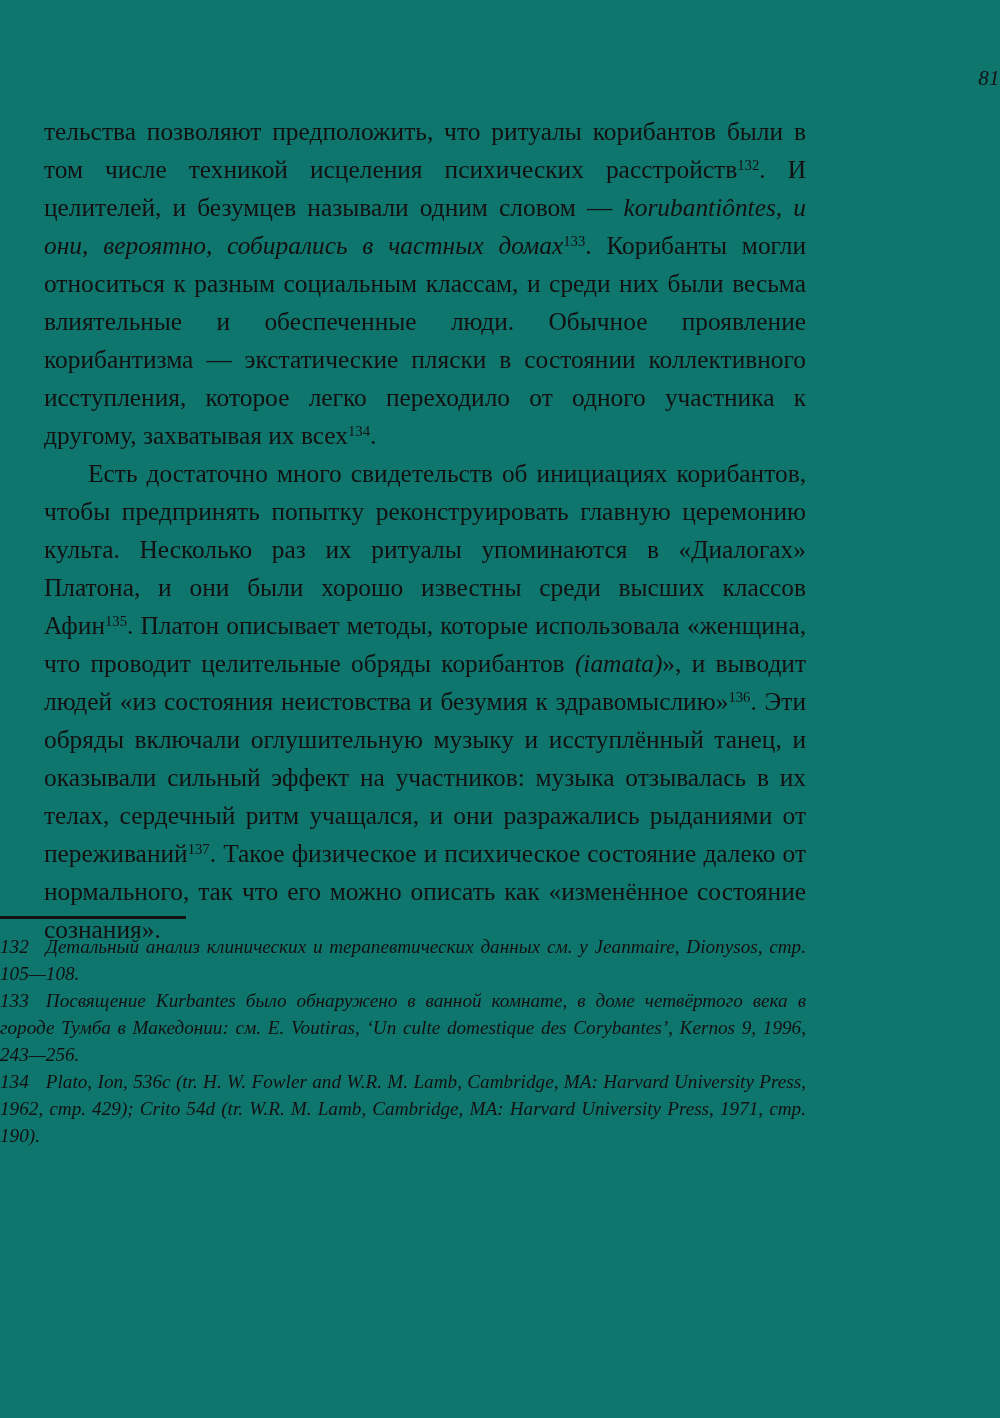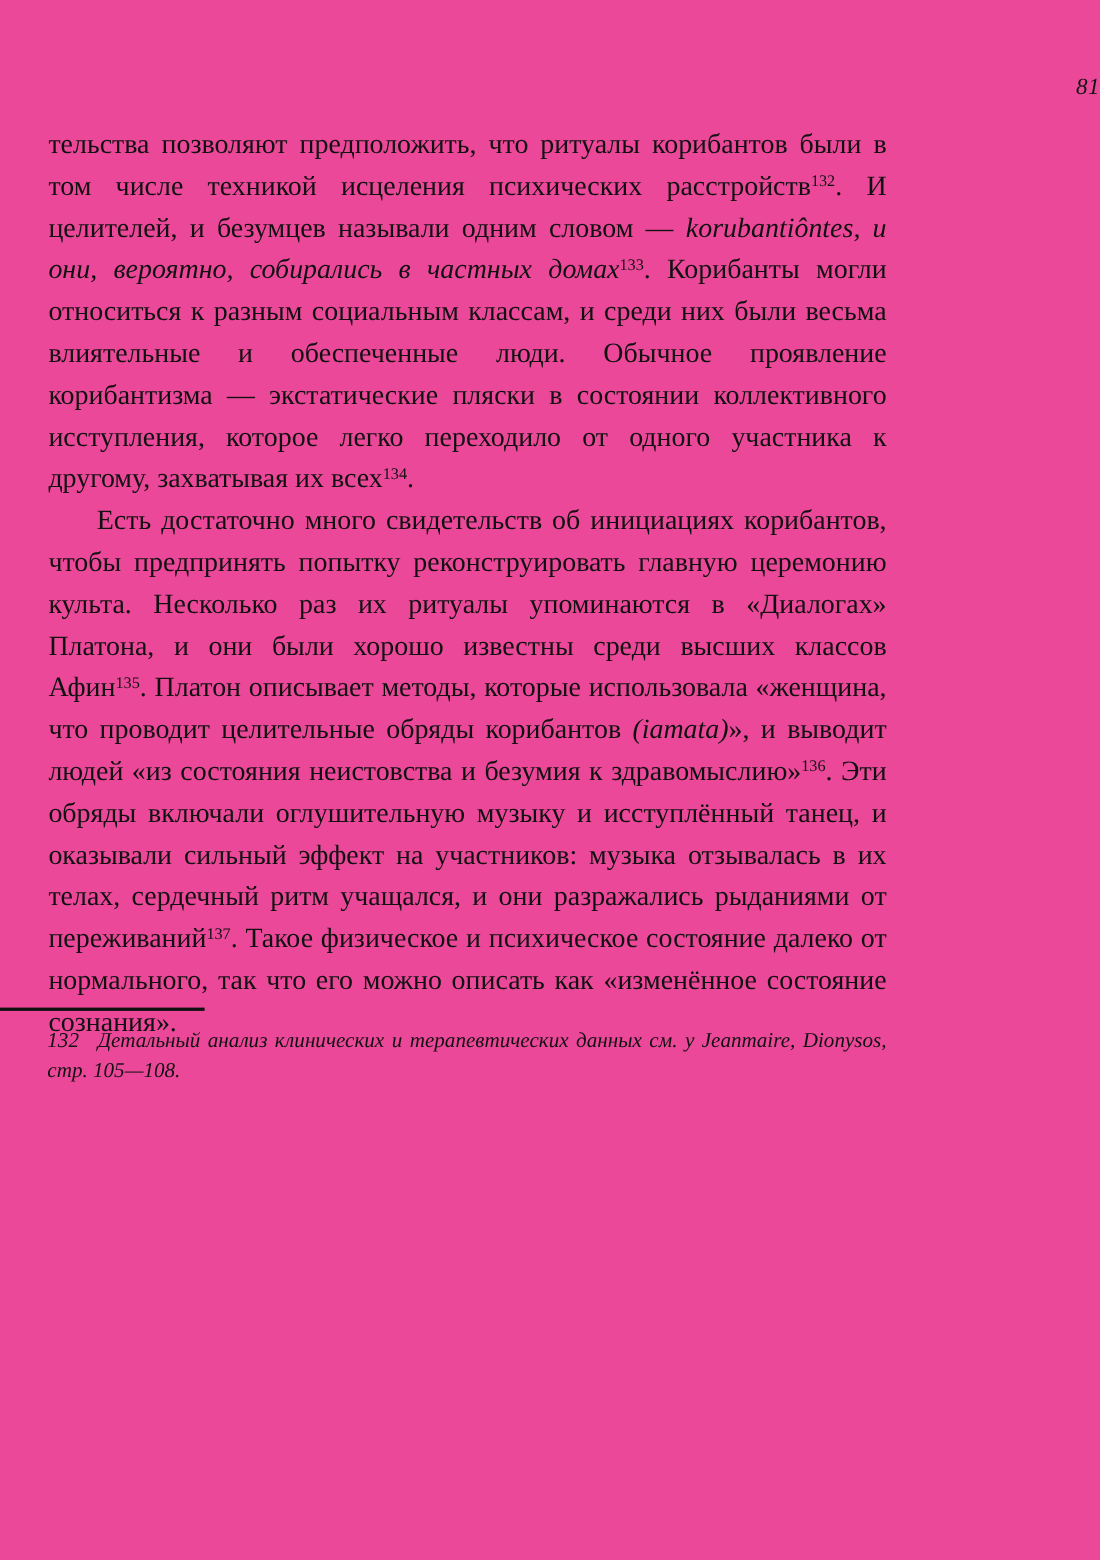--- a/index.html
+++ b/index.html
@@ -9,21 +9,21 @@
     background: #ffffff;
   }
   body {
     font-family: "Liberation Serif", "DejaVu Serif", serif;
     color: #111111;
   }
   .page {
     position: relative;
     width: 1000px;
     height: 1418px;
-    background: #ec4899;
+    background: #0f766e;
     overflow: hidden;
     box-sizing: border-box;
   }
   
   .folio {
     position: absolute;
     right: 0;
     top: 68px;
     width: 806px;
     text-align: right;
@@ -77,21 +77,20 @@
   }
   p.fn {
     margin: 0;
     font-style: italic;
     font-size: 19.2px;
     line-height: 27px;
     text-align: justify;
     text-justify: inter-word;
     color: #111111;
     hyphens: manual;
-    padding-left: 43px;
     -webkit-hyphens: manual;
   }
   p.fn .fn-num {
     font-style: italic;
     margin-right: 17px;
   }
   p.fn .fn-num::after {
     content: "";
   }
 </style>
@@ -104,16 +103,18 @@
 
   <div class="body-block">
       <p class="para"><span>тельства позволяют предположить, что ритуалы корибантов были в том числе техникой исцеления психических расстройств</span><sup>132</sup><span>. И целителей, и безумцев называли одним словом — </span><i>korubantiôntes, и они, вероятно, собирались в частных домах</i><sup>133</sup><span>. Корибанты могли относиться к разным социальным классам, и среди них были весьма влиятельные и обеспеченные люди. Обычное проявление корибантизма — экстатические пляски в состоянии коллективного исступления, которое легко переходило от одного участника к другому, захватывая их всех</span><sup>134</sup><span>.</span></p>
       <p class="para indent"><span>Есть достаточно много свидетельств об инициациях корибантов, чтобы предпринять попытку реконструировать главную церемонию культа. Несколько раз их ритуалы упоминаются в «Диалогах» Платона, и они были хорошо известны среди высших классов Афин</span><sup>135</sup><span>. Платон описывает методы, которые использовала «женщина, что проводит целительные обряды корибантов </span><i>(iamata)</i><span>», и выводит людей «из состояния неистовства и безумия к здравомыслию»</span><sup>136</sup><span>. Эти обряды включали оглушительную музыку и исступлённый танец, и оказывали сильный эффект на участников: музыка отзывалась в их телах, сердечный ритм учащался, и они разражались рыданиями от переживаний</span><sup>137</sup><span>. Такое физическое и психическое состояние далеко от нормального, так что его можно описать как «изменённое состояние сознания».</span></p>
     </div>
 
   <div class="footnotes">
     <div class="fn-rule"></div>
     <div class="fn-list">
         <p class="fn"><span class="fn-num">132</span><span class="fn-text">Детальный анализ клинических и терапевтических данных см. у Jeanmaire, Dionysos, стр. 105—108.</span></p>
+        <p class="fn"><span class="fn-num">133</span><span class="fn-text">Посвящение Kurbantes было обнаружено в ванной комнате, в доме четвёртого века в городе Тумба в Македонии: см. E. Voutiras, ‘Un culte domestique des Corybantes’, Kernos 9, 1996, 243—256.</span></p>
+        <p class="fn"><span class="fn-num">134</span><span class="fn-text">Plato, Ion, 536c (tr. H. W. Fowler and W.R. M. Lamb, Cambridge, MA: Harvard University Press, 1962, стр. 429); Crito 54d (tr. W.R. M. Lamb, Cambridge, MA: Harvard University Press, 1971, стр. 190).</span></p>
       </div>
   </div>
 
 </div>
 
 </body></html>

